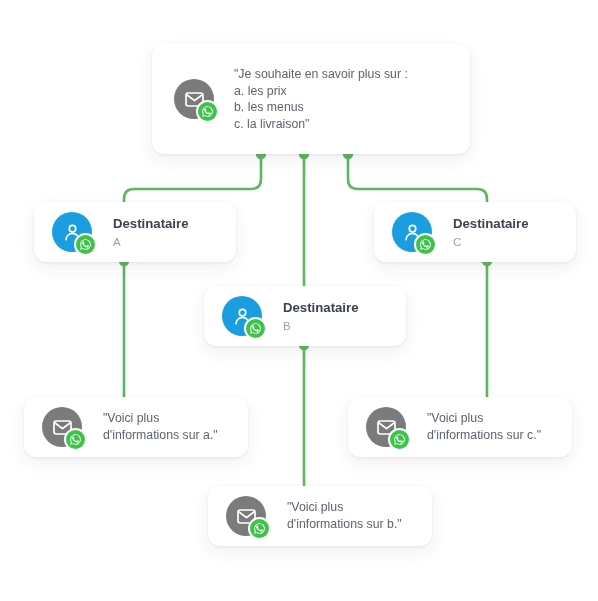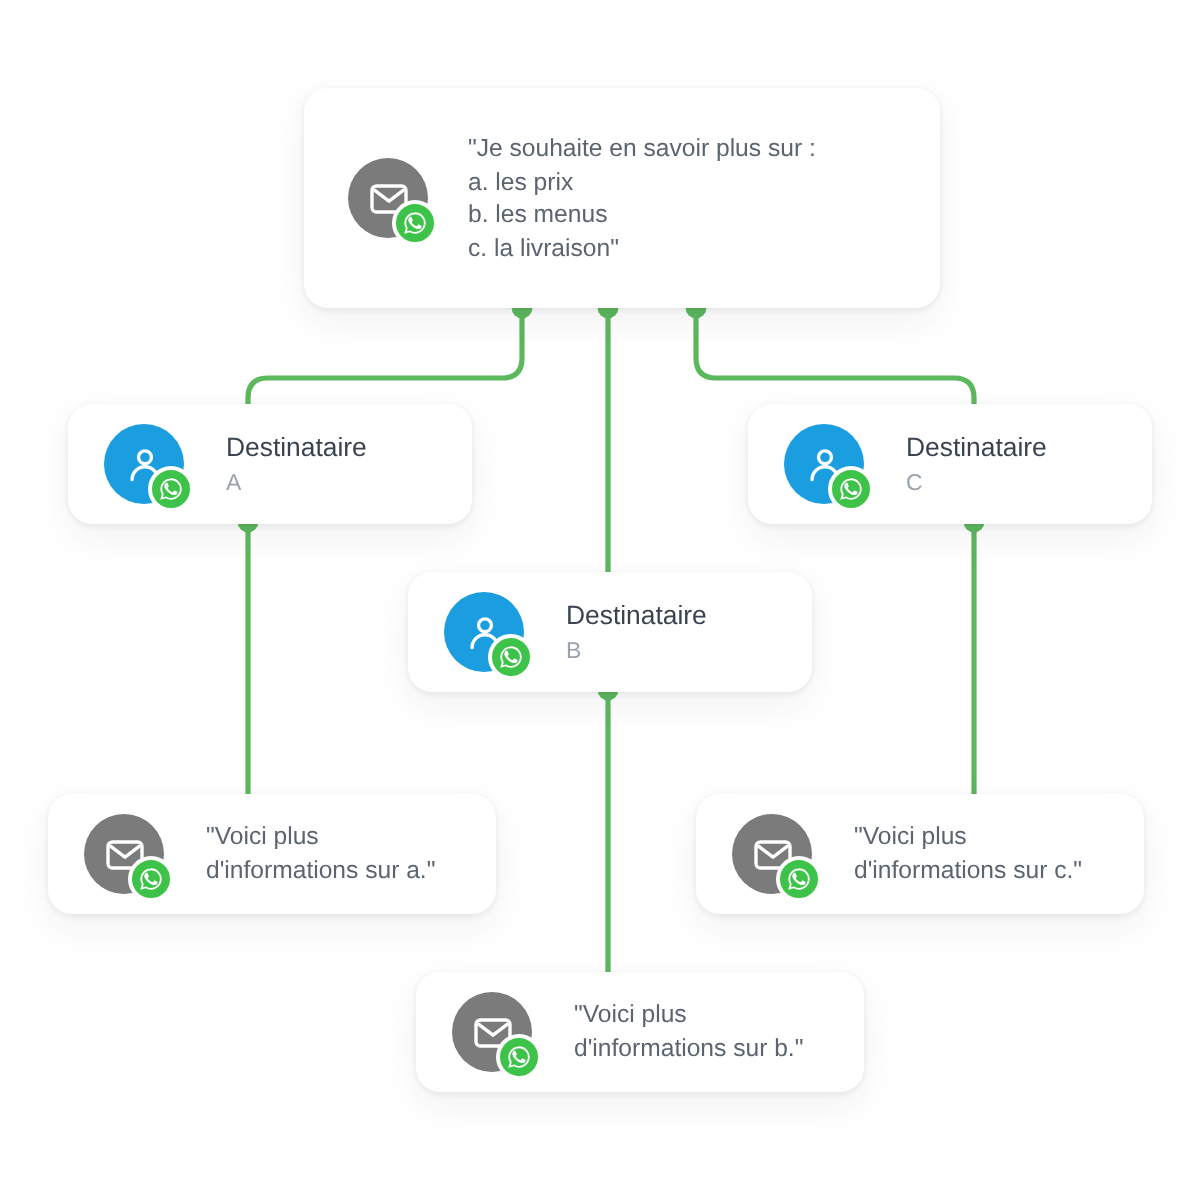--- a/index.html
+++ b/index.html
@@ -92,21 +92,21 @@
   }
   .quote-text {
     color: #5b6470;
     font-size: 12.3px;
     line-height: 17px;
     white-space: pre-line;
   }
   .dest-title {
     color: #3a4350;
     font-size: 13.2px;
-    font-weight: normal;
+    font-weight: bold;
     line-height: 17px;
   }
   .dest-sub {
     color: #9aa2ac;
     font-size: 11.5px;
     line-height: 16px;
     margin-top: 2px;
   }
 </style>
 </head>

